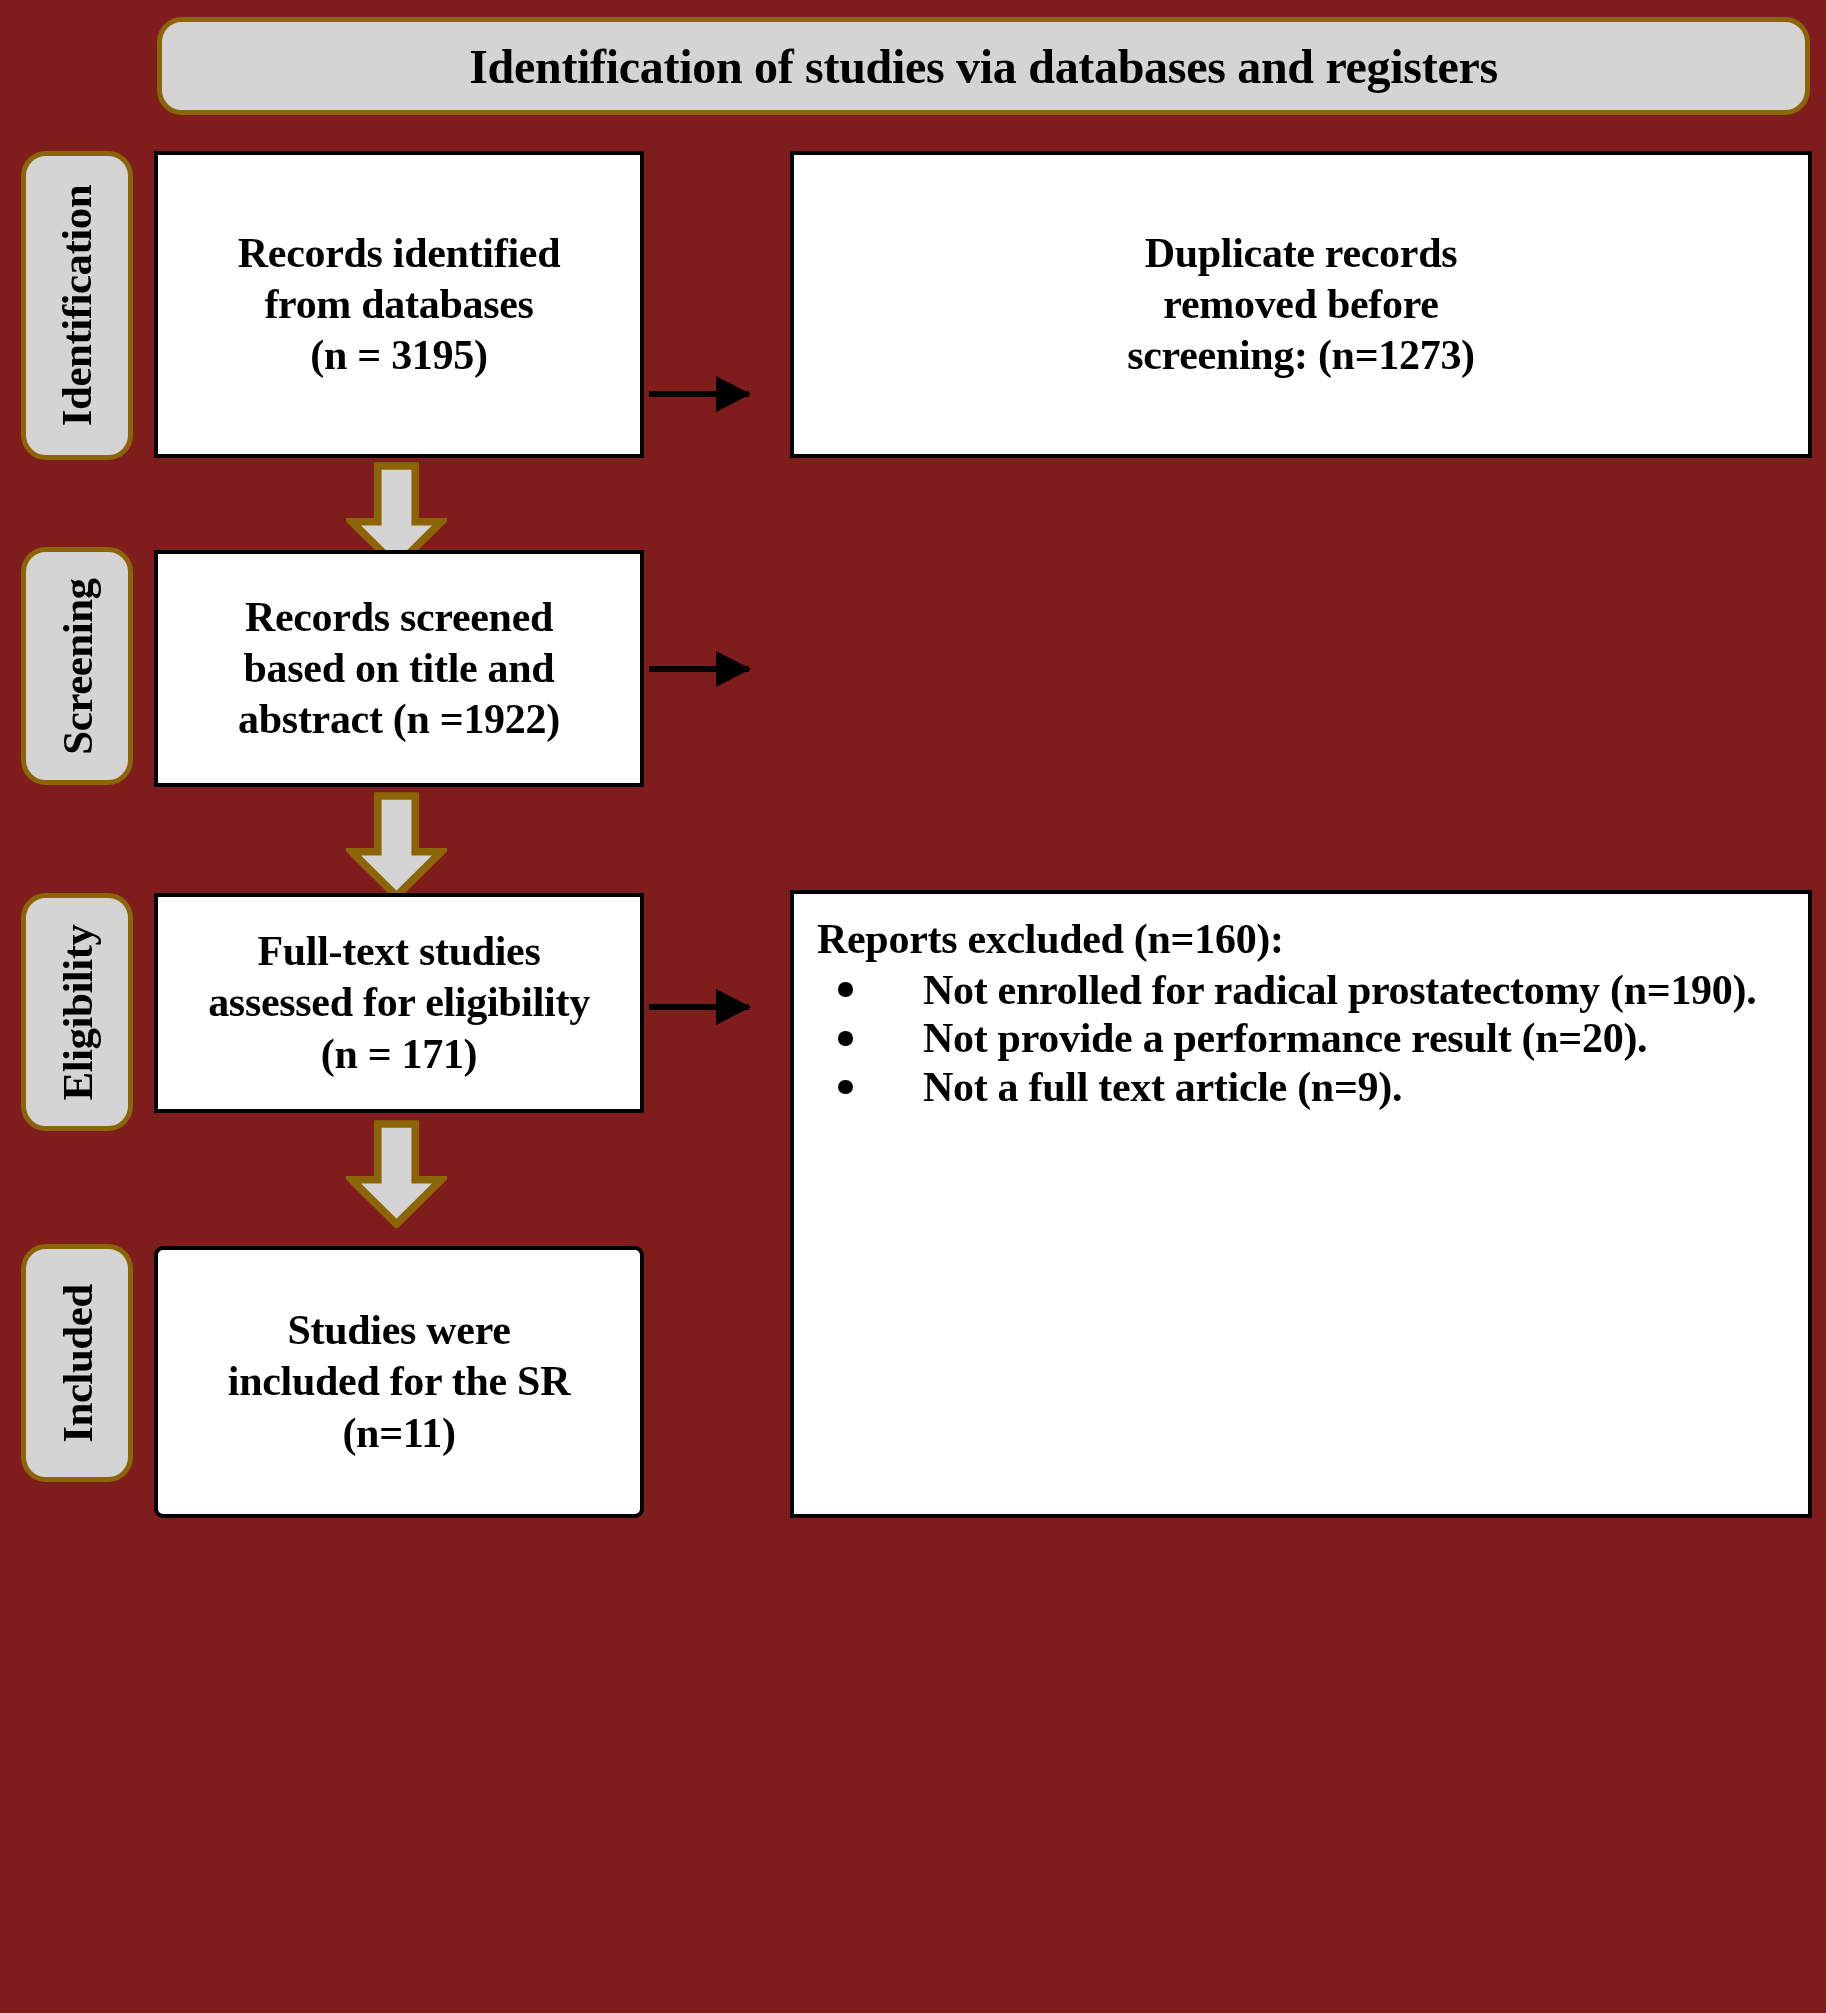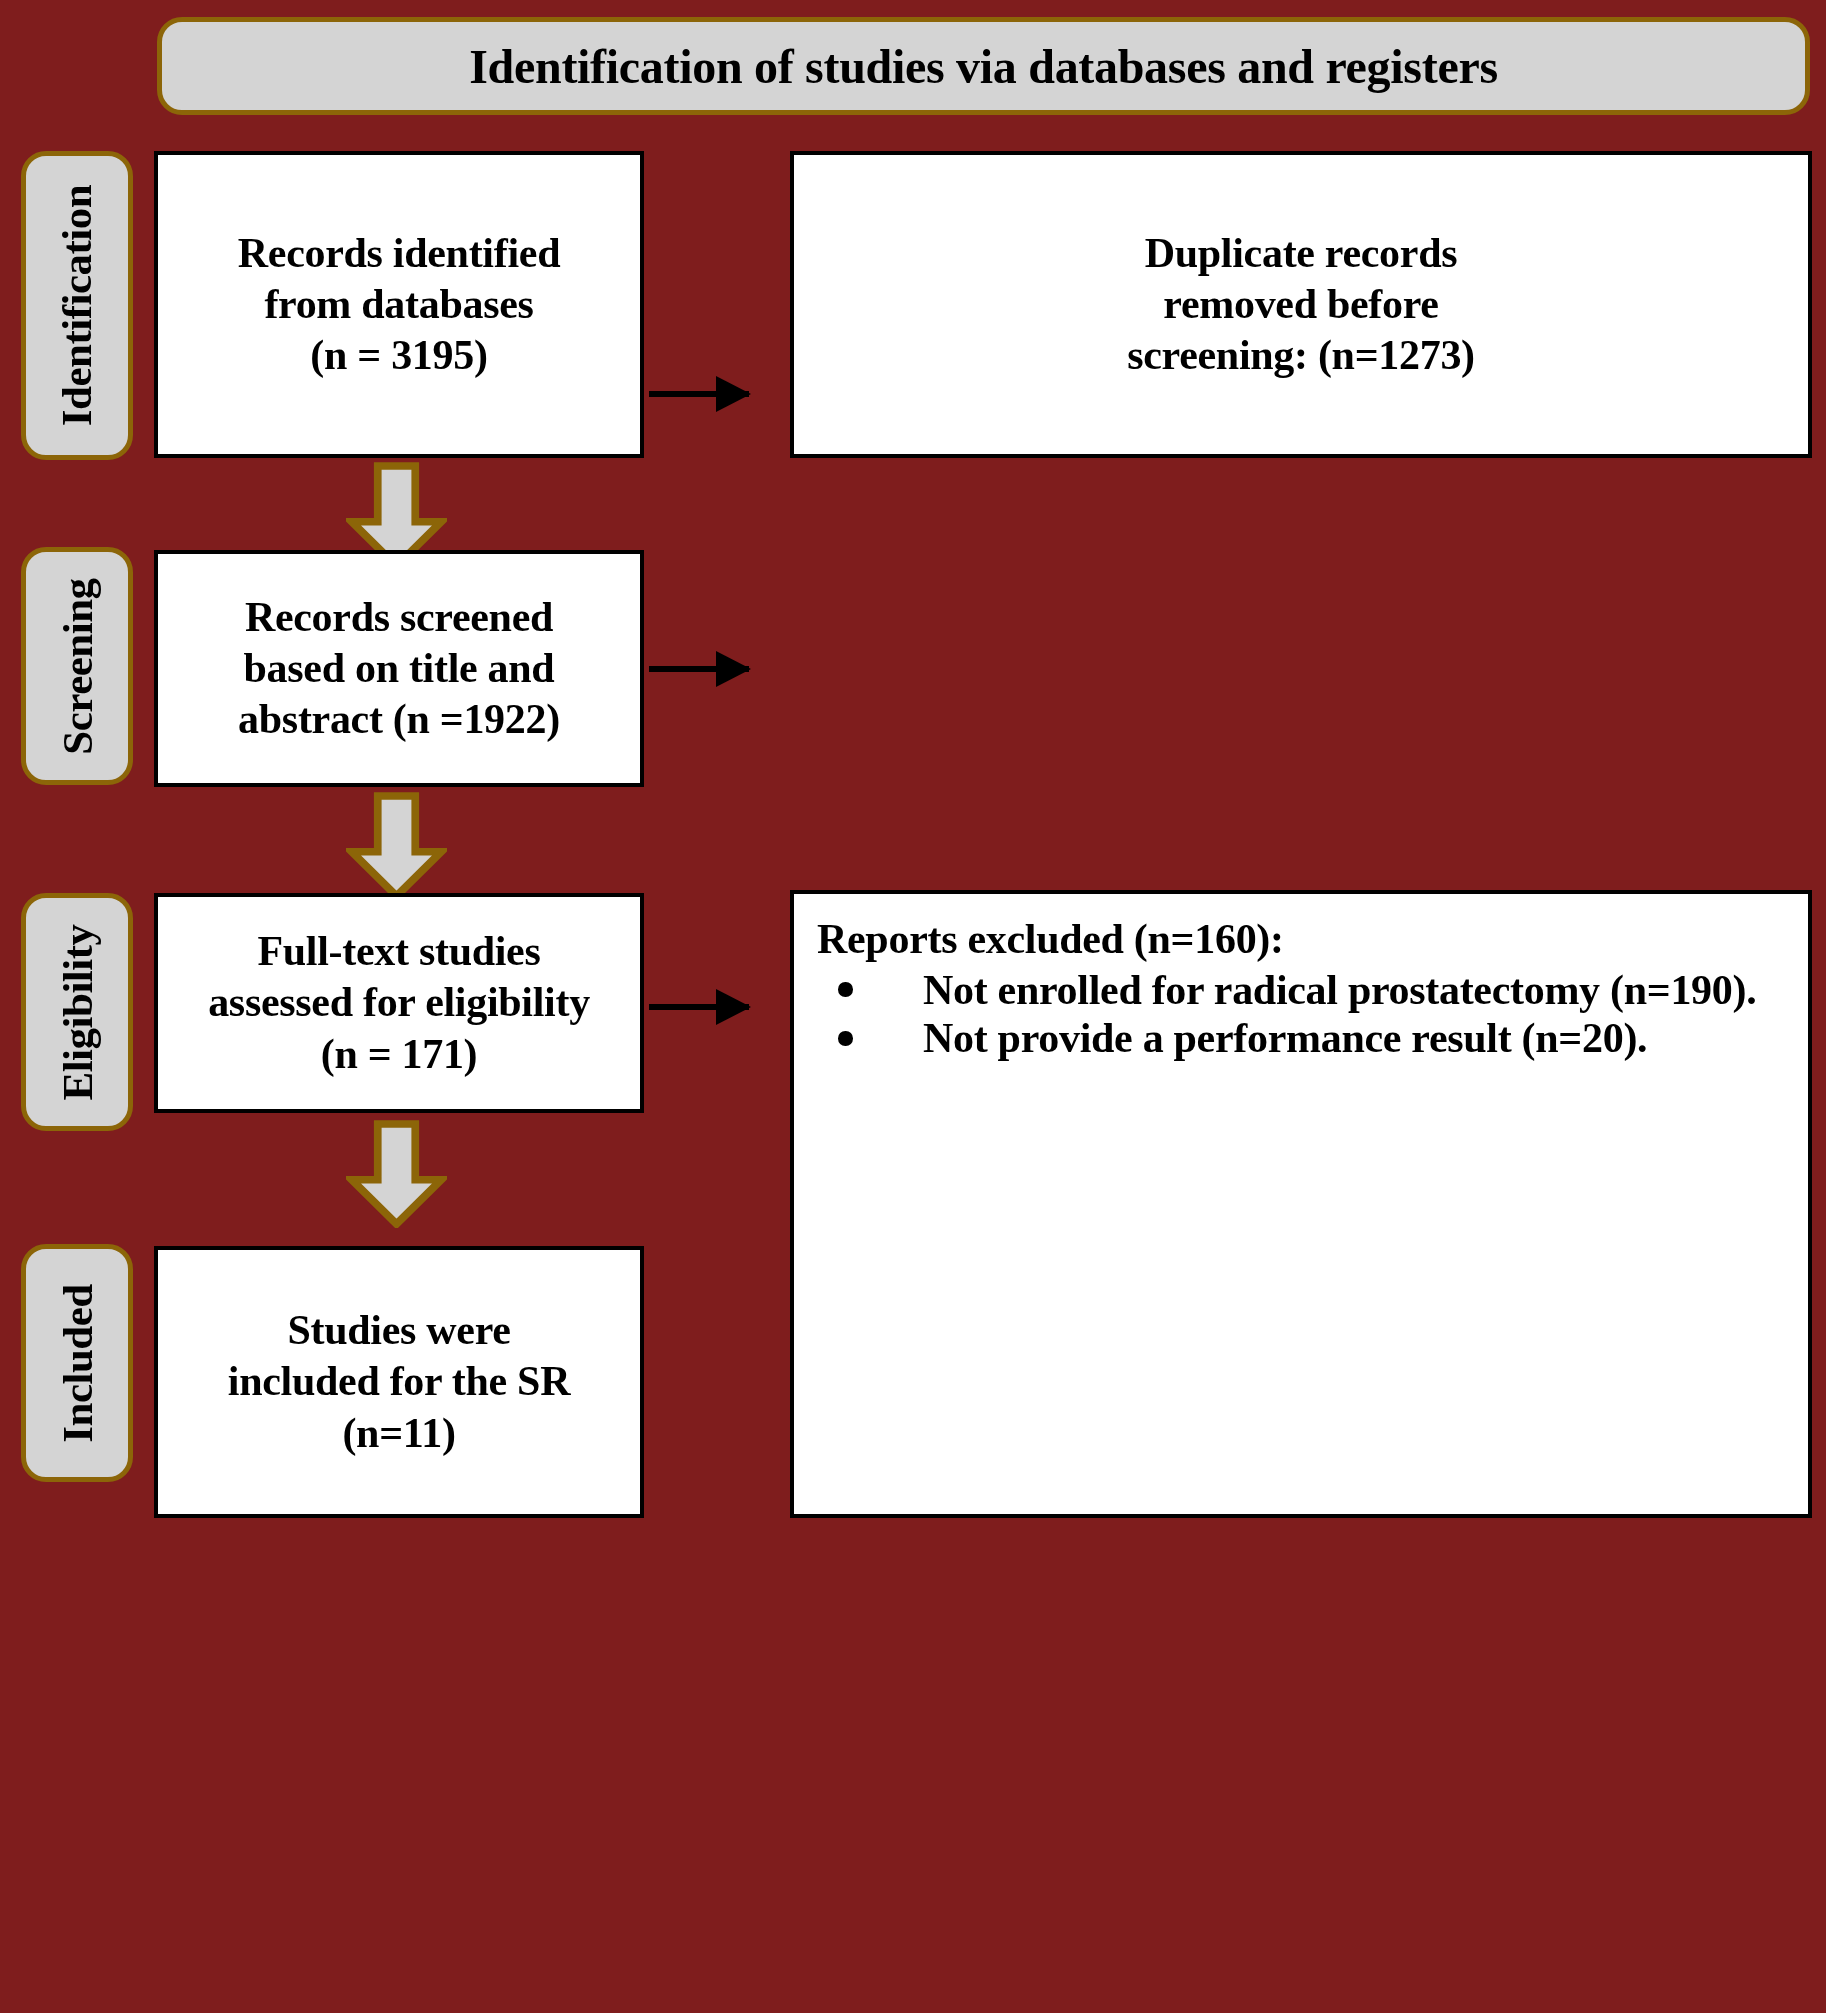--- a/index.html
+++ b/index.html
@@ -87,21 +87,21 @@
     letter-spacing: -0.3px;
     padding: 0 13.5px;
     white-space: pre-line;
   }
 
   .box-identified   { left: 154px;  top: 151px;  width: 490px; height: 307px; }
   .box-duplicates   { left: 790px;  top: 151px;  width: 1022px; height: 307px; }
   .box-screened     { left: 154px;  top: 550px;  width: 490px; height: 237px; }
   .box-excluded     { left: 790px;  top: 599px;  width: 1022px; height: 140px; }
   .box-fulltext     { left: 154px;  top: 893px;  width: 490px; height: 220px; }
-  .box-included     { left: 154px;  top: 1246px; width: 490px; height: 272px; }
+  .box-included     { left: 154px;  top: 1246px; width: 490px; height: 272px; border-radius: 9px; }
 
   
   .box-reports {
     position: absolute;
     left: 790px;
     top: 890px;
     width: 1022px;
     height: 628px;
     background: #ffffff;
     border: 4.8px solid #000000;
@@ -237,20 +237,24 @@
     <div class="reports-heading">Reports excluded (n=160):</div>
     <ul class="reports-list">
       <li>
         <span class="bullet-dot"></span>
         <span>Not enrolled for radical prostatectomy (n=190).</span>
       </li>
       <li>
         <span class="bullet-dot"></span>
         <span>Not provide a performance result (n=20).</span>
       </li>
+      <li>
+        <span class="bullet-dot"></span>
+        <span>Not a full text article (n=9).</span>
+      </li>
     </ul>
   </div>
 
   <div class="block-arrow arrow-c">
     <svg width="101" height="108" viewBox="0 0 105 112" xmlns="http://www.w3.org/2000/svg">
       <polygon points="33,4 72,4 72,62 99,62 52.5,108 6,62 33,62" fill="#d4d4d4" stroke="#8c6508" stroke-width="8" stroke-linejoin="miter"></polygon>
     </svg>
   </div>
 
   <div class="flow-box box-included">

